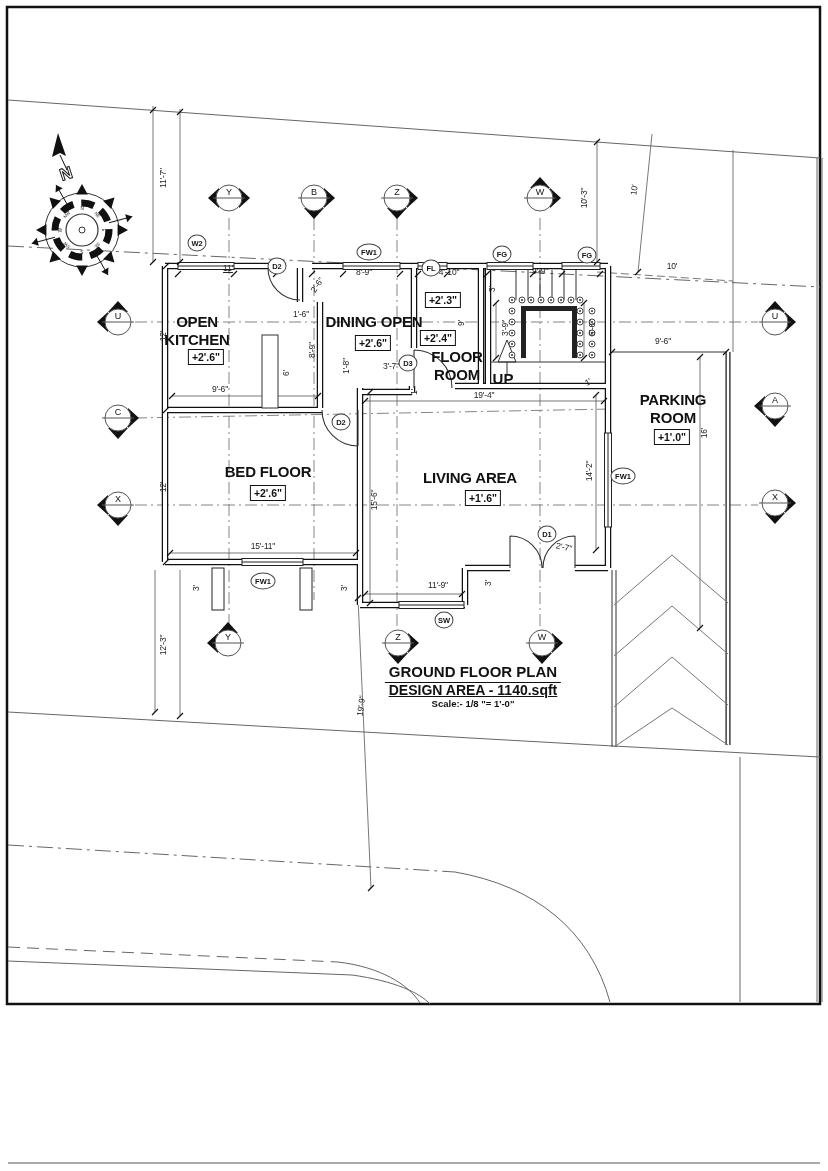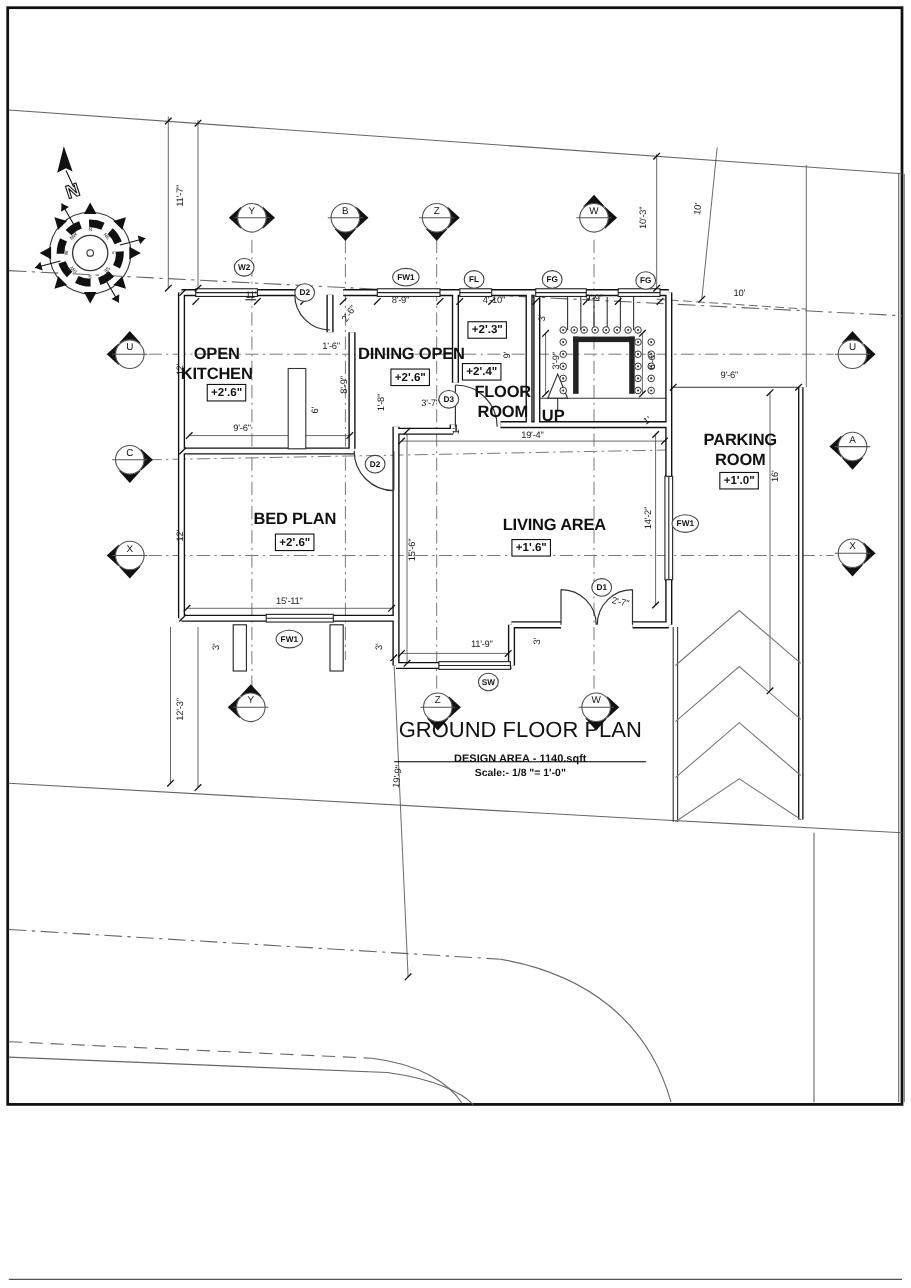--- a/index.html
+++ b/index.html
@@ -11,23 +11,23 @@
   .room-label{position:absolute;transform:translate(-50%,-50%);font-weight:bold;font-size:15px;
       letter-spacing:-0.2px;text-align:center;line-height:1.18;color:#111;}
   .nowrap{white-space:nowrap;}
   .level-box{position:absolute;transform:translate(-50%,-50%);border:1.2px solid #111;background:#fff;
       font-weight:bold;font-size:10.5px;padding:1px 3px;white-space:nowrap;}
   .dim{position:absolute;font-size:8.5px;color:#222;white-space:nowrap;letter-spacing:-0.2px;}
   .tag{position:absolute;transform:translate(-50%,-50%);background:#fff;border:1px solid #444;
       border-radius:50%;font-size:7.5px;font-weight:bold;display:flex;align-items:center;
       justify-content:center;color:#111;line-height:1;}
   #title-text{position:absolute;left:473px;top:673px;transform:translate(-50%,-50%);
-      font-size:20px;font-weight:normal;border-bottom:1.5px solid #111;padding:0 4px 16px 4px;white-space:nowrap;}
+      font-size:15px;font-weight:bold;border-bottom:1.5px solid #111;padding:0 4px 2px 4px;white-space:nowrap;}
   #design-area-text{position:absolute;left:473px;top:690px;transform:translate(-50%,-50%);
-      font-size:10px;font-weight:bold;white-space:nowrap;}
+      font-size:14px;font-weight:bold;white-space:nowrap;text-decoration:underline;}
   #scale-text{position:absolute;left:473px;top:703px;transform:translate(-50%,-50%);
       font-size:9.5px;font-weight:bold;white-space:nowrap;}
   #up-label{position:absolute;left:503px;top:378px;transform:translate(-50%,-50%);
       font-size:15px;font-weight:bold;}
 </style>
 </head>
 <body>
 
 <div id="sheet">
 
@@ -319,24 +319,24 @@
   <div class="room-label" style="left:197px;top:331px;width:80px;">OPEN KITCHEN</div>
   <div class="level-box" style="left:206px;top:357px;">+2'.6"</div>
 
   <div class="room-label nowrap" style="left:374px;top:322px;">DINING OPEN</div>
   <div class="level-box" style="left:373px;top:343px;">+2'.6"</div>
 
   <div class="level-box" style="left:443px;top:300px;">+2'.3"</div>
   <div class="level-box" style="left:438px;top:338px;">+2'.4"</div>
   <div class="room-label" style="left:457px;top:366px;width:56px;">FLOOR ROOM</div>
 
-  <div class="room-label nowrap" style="left:268px;top:472px;">BED PLAN</div>
+  <div class="room-label nowrap" style="left:268px;top:472px;">BED FLOOR</div>
   <div class="level-box" style="left:268px;top:493px;">+2'.6"</div>
 
-  <div class="room-label nowrap" style="left:504px;top:478px;text-align:right;">LIVING AREA</div>
+  <div class="room-label nowrap" style="left:470px;top:478px;text-align:right;">LIVING AREA</div>
   <div class="level-box" style="left:483px;top:498px;">+1'.6"</div>
 
   <div class="room-label" style="left:673px;top:409px;width:80px;">PARKING ROOM</div>
   <div class="level-box" style="left:672px;top:437px;">+1'.0"</div>
 
   <div id="up-label">UP</div>
 
   <div id="title-text">GROUND FLOOR PLAN</div>
   <div id="design-area-text">DESIGN AREA - 1140.sqft</div>
   <div id="scale-text">Scale:- 1/8 "= 1'-0"</div>
@@ -373,23 +373,23 @@
       <span class="dim" style="left: 344px; top: 588px; transform: translate(-50%, -50%) rotate(-90deg);">3'</span>
       <span class="dim" style="left: 438px; top: 585px; transform: translate(-50%, -50%) rotate(0deg);">11'-9"</span>
       <span class="dim" style="left: 488px; top: 583px; transform: translate(-50%, -50%) rotate(-90deg);">3'</span>
       <span class="dim" style="left: 564px; top: 547px; transform: translate(-50%, -50%) rotate(12deg);">2'-7"</span>
       <span class="dim" style="left: 704px; top: 433px; transform: translate(-50%, -50%) rotate(-90deg);">16'</span>
       <span class="dim" style="left: 663px; top: 341px; transform: translate(-50%, -50%) rotate(0deg);">9'-6"</span>
       <span class="dim" style="left: 163px; top: 645px; transform: translate(-50%, -50%) rotate(-90deg);">12'-3"</span>
       <span class="dim" style="left: 361px; top: 706px; transform: translate(-50%, -50%) rotate(-82deg);">19'-9"</span>
     </div>
   <div id="tags">
-      <div class="tag" style="left: 222px; top: 243px; width: 17px; height: 15px;">W2</div>
+      <div class="tag" style="left: 197px; top: 243px; width: 17px; height: 15px;">W2</div>
       <div class="tag" style="left: 369px; top: 252px; width: 23px; height: 15px;">FW1</div>
-      <div class="tag" style="left: 431px; top: 254px; width: 17px; height: 15px;">FL</div>
+      <div class="tag" style="left: 431px; top: 268px; width: 17px; height: 15px;">FL</div>
       <div class="tag" style="left: 502px; top: 254px; width: 17px; height: 15px;">FG</div>
       <div class="tag" style="left: 587px; top: 255px; width: 17px; height: 15px;">FG</div>
       <div class="tag" style="left: 277px; top: 266px; width: 17px; height: 15px;">D2</div>
       <div class="tag" style="left: 408px; top: 363px; width: 17px; height: 15px;">D3</div>
       <div class="tag" style="left: 341px; top: 422px; width: 17px; height: 15px;">D2</div>
       <div class="tag" style="left: 547px; top: 534px; width: 17px; height: 15px;">D1</div>
       <div class="tag" style="left: 263px; top: 581px; width: 23px; height: 15px;">FW1</div>
       <div class="tag" style="left: 444px; top: 620px; width: 17px; height: 15px;">SW</div>
       <div class="tag" style="left: 623px; top: 476px; width: 23px; height: 15px;">FW1</div>
     </div>

